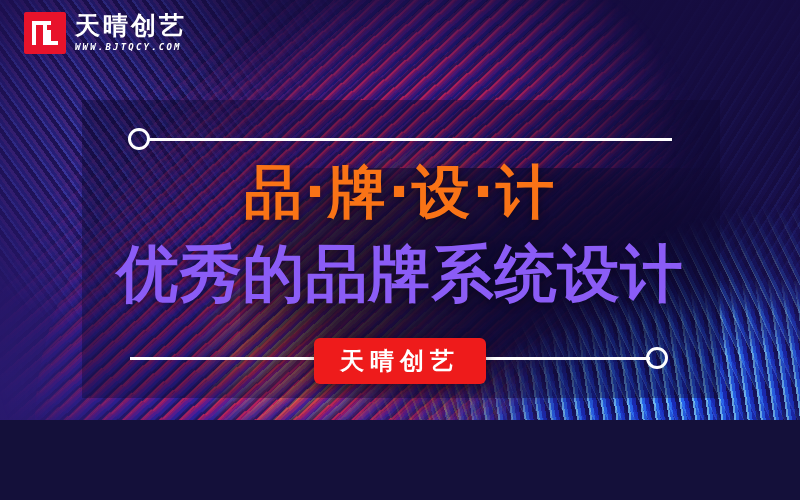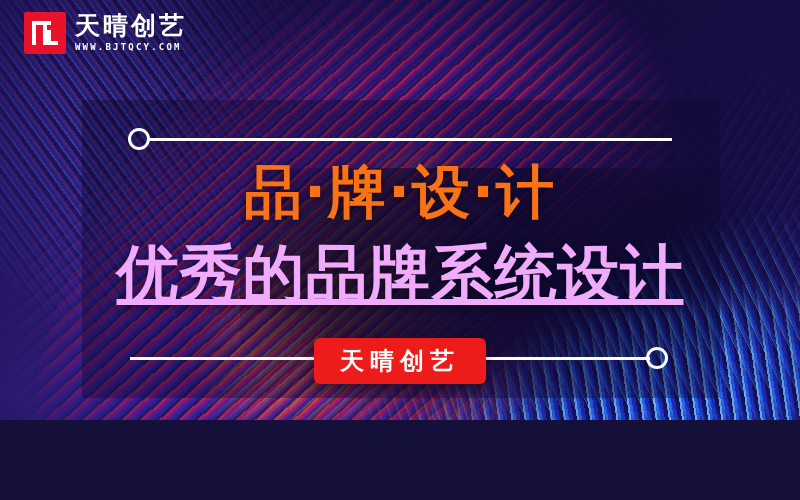--- a/index.html
+++ b/index.html
@@ -161,20 +161,21 @@
   .logo-mark .g3{left:8px;top:9px;width:19px;height:4px;}
   .logo-mark .g4{position:absolute;left:23px;top:18px;width:11px;height:15px;
                  border:4px solid #fff;border-top:none;border-right:none;box-sizing:border-box;}
   .logo-text{display:flex;flex-direction:column;justify-content:center;}
   .logo-cn{
     color:#fff;font-size:25px;font-weight:bold;letter-spacing:3px;line-height:1.05;
   }
   .logo-url{
     color:#fff;font-size:9px;font-weight:bold;letter-spacing:2.2px;line-height:1.2;margin-top:2px;
     font-family:"DejaVu Sans Mono","Liberation Mono",monospace;
+    font-style:italic;
   }
 
   
   .rule{position:absolute;height:3px;background:#fff;}
   .rule-top{left:148px;top:138px;width:524px;}
   .rule-bottom{left:130px;top:357px;width:520px;}
   .dot{
     position:absolute;width:22px;height:22px;border:3px solid #fff;border-radius:50%;
     box-sizing:border-box;background:transparent;
   }
@@ -182,23 +183,22 @@
   .dot-bottom{left:646px;top:347px;}
 
   
   .title-main{
     position:absolute;left:0;right:0;top:163px;text-align:center;
     color:#f97316;font-size:58px;font-weight:bold;letter-spacing:2px;line-height:1;
     text-shadow:0 2px 10px rgba(0,0,0,0.45);
   }
   .title-sub{
     position:absolute;left:0;right:0;top:243px;text-align:center;
-    color:#f0abfc;font-size:62px;font-weight:bold;letter-spacing:1px;line-height:1;
+    color:#8b5cf6;font-size:62px;font-weight:bold;letter-spacing:1px;line-height:1;
     text-shadow:0 2px 8px rgba(0,0,0,0.4);
-    text-decoration:underline;
   }
   .badge{
     position:absolute;left:50%;top:338px;transform:translateX(-50%);
     background:#ee1b1b;color:#fff;border-radius:6px;
     padding:7px 26px;font-size:24px;font-weight:bold;letter-spacing:6px;
     box-shadow:0 3px 12px rgba(0,0,0,0.35);
     white-space:nowrap;
   }
 </style>
 </head>

